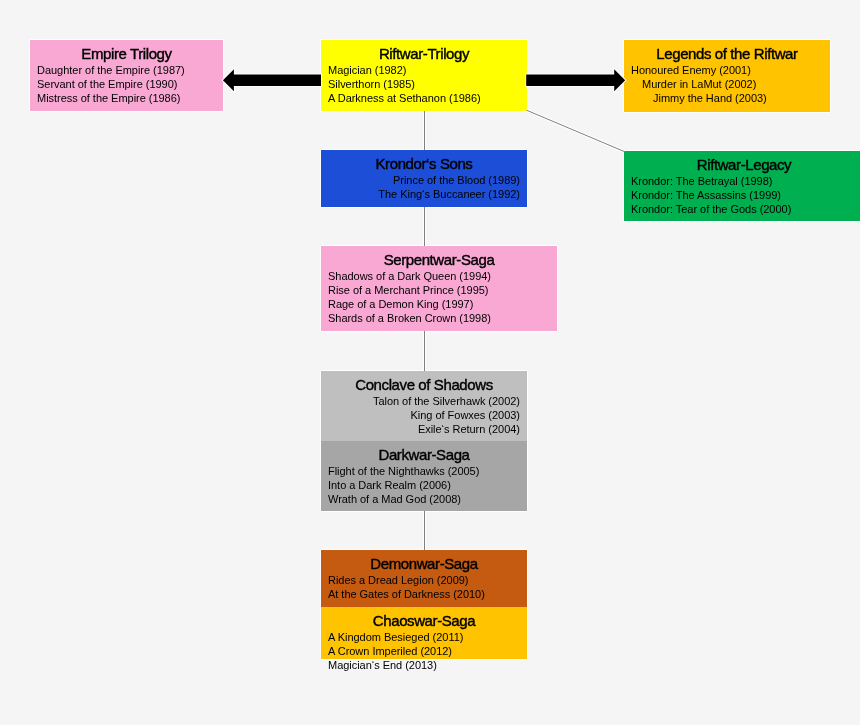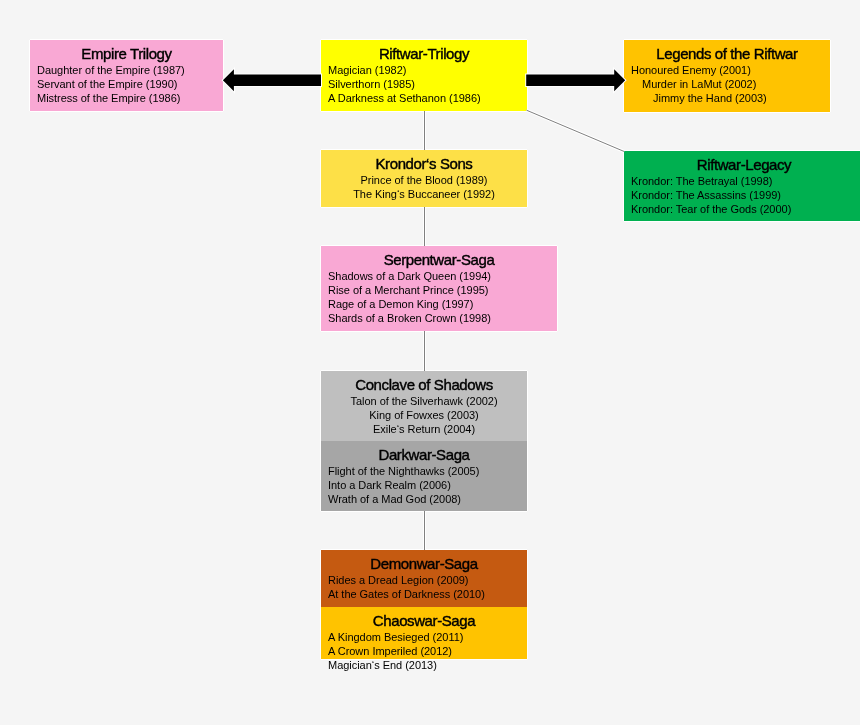--- a/index.html
+++ b/index.html
@@ -110,23 +110,23 @@
     </div>
   </div>
   <div class="box" style="left:624px;top:40px;width:206px;height:72px;background:#ffc300;box-shadow:0 -1px 0 0 #ffffff, 1px 0 0 0 #ffffff, 0 1px 0 0 #ffffff, -1px 0 0 0 #ffffff">
     <div class="box-title">Legends of the Riftwar</div>
     <div class="box-list" style="text-align:left">
       <div class="box-item">Honoured Enemy (2001)</div>
       <div class="box-item" style="padding-left:11px">Murder in LaMut (2002)</div>
       <div class="box-item" style="padding-left:22px">Jimmy the Hand (2003)</div>
     </div>
   </div>
-  <div class="box" style="left:321px;top:150px;width:206px;height:57px;background:#fde047;box-shadow:0 -1px 0 0 #ffffff, 1px 0 0 0 #ffffff, 0 1px 0 0 #ffffff, -1px 0 0 0 #ffffff">
+  <div class="box" style="left:321px;top:150px;width:206px;height:57px;background:#1d4ed8;box-shadow:0 -1px 0 0 #ffffff, 1px 0 0 0 #ffffff, 0 1px 0 0 #ffffff, -1px 0 0 0 #ffffff">
     <div class="box-title">Krondor‘s Sons</div>
-    <div class="box-list" style="text-align:center">
+    <div class="box-list" style="text-align:right">
       <div class="box-item">Prince of the Blood (1989)</div>
       <div class="box-item">The King‘s Buccaneer (1992)</div>
     </div>
   </div>
   <div class="box" style="left:624px;top:151px;width:240px;height:70px;background:#00b050;box-shadow:0 -1px 0 0 #ffffff, 1px 0 0 0 #ffffff, 0 1px 0 0 #ffffff, -1px 0 0 0 #ffffff">
     <div class="box-title">Riftwar-Legacy</div>
     <div class="box-list" style="text-align:left">
       <div class="box-item">Krondor: The Betrayal (1998)</div>
       <div class="box-item">Krondor: The Assassins (1999)</div>
       <div class="box-item">Krondor: Tear of the Gods (2000)</div>
@@ -136,21 +136,21 @@
     <div class="box-title">Serpentwar-Saga</div>
     <div class="box-list" style="text-align:left">
       <div class="box-item">Shadows of a Dark Queen (1994)</div>
       <div class="box-item">Rise of a Merchant Prince (1995)</div>
       <div class="box-item">Rage of a Demon King (1997)</div>
       <div class="box-item">Shards of a Broken Crown (1998)</div>
     </div>
   </div>
   <div class="box" style="left:321px;top:371px;width:206px;height:80px;background:#bfbfbf;box-shadow:0 -1px 0 0 #ffffff, 1px 0 0 0 #ffffff, -1px 0 0 0 #ffffff">
     <div class="box-title">Conclave of Shadows</div>
-    <div class="box-list" style="text-align:center">
+    <div class="box-list" style="text-align:right">
       <div class="box-item">Talon of the Silverhawk (2002)</div>
       <div class="box-item">King of Fowxes (2003)</div>
       <div class="box-item">Exile‘s Return (2004)</div>
     </div>
   </div>
   <div class="box" style="left:321px;top:441px;width:206px;height:70px;background:#a6a6a6;box-shadow:1px 0 0 0 #ffffff, 0 1px 0 0 #ffffff, -1px 0 0 0 #ffffff">
     <div class="box-title">Darkwar-Saga</div>
     <div class="box-list" style="text-align:left">
       <div class="box-item">Flight of the Nighthawks (2005)</div>
       <div class="box-item">Into a Dark Realm (2006)</div>

